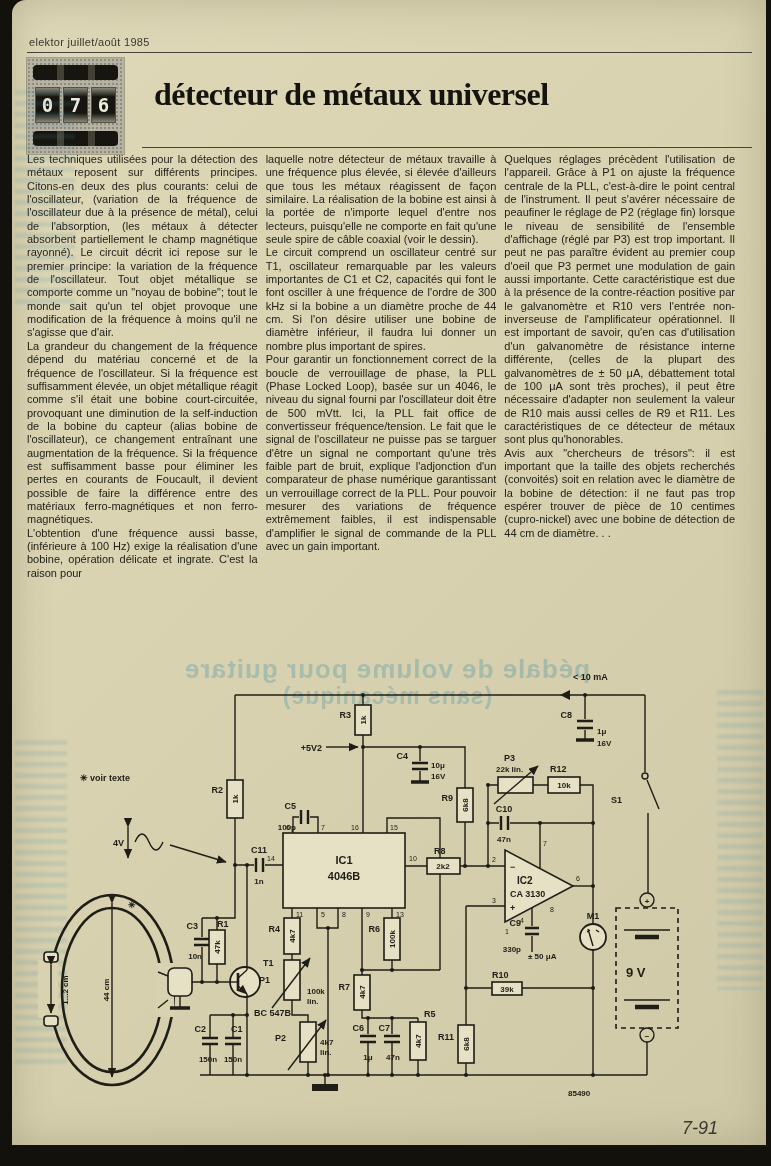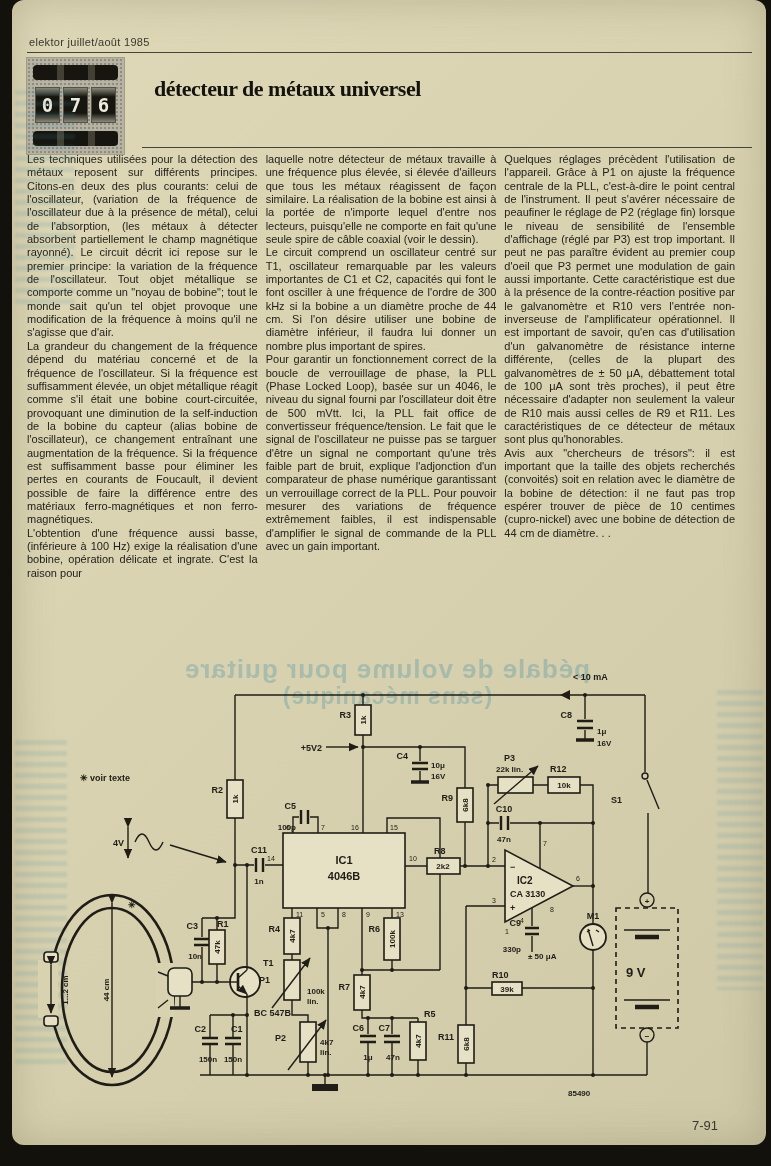--- a/index.html
+++ b/index.html
@@ -3,51 +3,51 @@
 <meta charset="utf-8">
 <style>
   html,body{margin:0;padding:0;}
   body{
     width:771px;height:1166px;position:relative;background:#12110c;overflow:hidden;
     font-family:"Liberation Sans",sans-serif;
   }
   .page{
     position:absolute;top:0;left:12px;right:5px;bottom:21px;
     background:linear-gradient(135deg,#ded8b8 0%,#d8d2b0 45%,#cfc9a8 100%);
-    border-top-left-radius:14px;box-shadow:inset 0 0 40px rgba(90,85,50,.25);border-radius:12px;
+    border-top-left-radius:14px;box-shadow:inset 0 0 40px rgba(90,85,50,.25);
   }
   .mag-line{position:absolute;top:36px;left:17px;font-size:11px;color:#3a382e;letter-spacing:.3px;}
   .rule1{position:absolute;top:52px;left:15px;right:14px;height:0;border-top:1.5px solid #46443a;}
   .rule2{position:absolute;top:147px;left:130px;right:14px;height:0;border-top:1.5px solid #46443a;}
   .counter{position:absolute;top:58px;left:15px;width:97px;height:96px;
     background:#b7b3a4;
     background-image:radial-gradient(rgba(40,40,30,.28) 1px,transparent 1.2px);
     background-size:4px 4px;box-shadow:0 0 0 1px rgba(80,75,55,.4);}
   .counter .bar{position:absolute;left:6px;right:6px;height:15px;border-radius:4px;
     background:repeating-linear-gradient(90deg,#16150f 0 24px,#424032 24px 31px);}
   .counter .bar.top{top:7px;}
   .counter .bar.bottom{bottom:8px;}
   .digits{position:absolute;top:29px;left:8px;right:8px;height:36px;display:flex;justify-content:space-between;}
   .digit{width:23px;height:34px;display:flex;align-items:center;justify-content:center;
     background:linear-gradient(#8a8878 0%,#16150f 26%,#16150f 74%,#8a8878 100%);
     border:1px solid #555246;color:#eceadb;font-family:"DejaVu Sans Mono",monospace;
     font-size:19px;font-weight:bold;}
   .title{position:absolute;top:76px;left:142px;width:600px;
-    font-family:"Liberation Serif",serif;font-weight:bold;font-size:22px;color:#14130e;
+    font-family:"Liberation Serif",serif;font-weight:bold;font-size:32px;color:#14130e;
     letter-spacing:-.5px;}
   .cols{position:absolute;top:153px;left:15px;width:708px;height:536px;display:flex;gap:8px;overflow:hidden;}
   .col{width:231px;font-size:11px;line-height:13.35px;color:#23221b;text-align:justify;}
   .col p{margin:0;}
   .ghost{position:absolute;top:656px;left:150px;width:450px;text-align:center;
     transform:scaleX(-1);color:rgba(60,140,165,.30);font-weight:bold;
     font-size:26px;line-height:27px;filter:blur(.6px);letter-spacing:1px;pointer-events:none;}
   .ghost .g2{font-size:23px;}
   .ghost-blk{position:absolute;background:repeating-linear-gradient(180deg,rgba(70,140,160,.14) 0 5px,transparent 5px 11px);filter:blur(1px);pointer-events:none;}
   .schematic{position:absolute;left:8px;top:660px;width:700px;height:460px;}
-  .pagenum{position:absolute;top:1118px;right:48px;font-size:13px;color:#3a382e;}
+  .pagenum{position:absolute;top:1118px;right:48px;font-size:18px;color:#3a382e;font-style:italic;}
   svg text{fill:#1f1d16;}
   .lbl{font-size:9px;font-weight:bold;}
   .val{font-size:8px;font-weight:bold;}
   .pin{font-size:7px;}
   .icb{font-size:11px;font-weight:bold;}
   .w{stroke:#1f1d16;stroke-width:1.4;fill:none;}
   .w2{stroke:#1f1d16;stroke-width:2.4;fill:none;}
   .cmp{fill:#e6e0c4;stroke:#1f1d16;stroke-width:1.6;}
   .dot{fill:#1f1d16;}
 </style>

